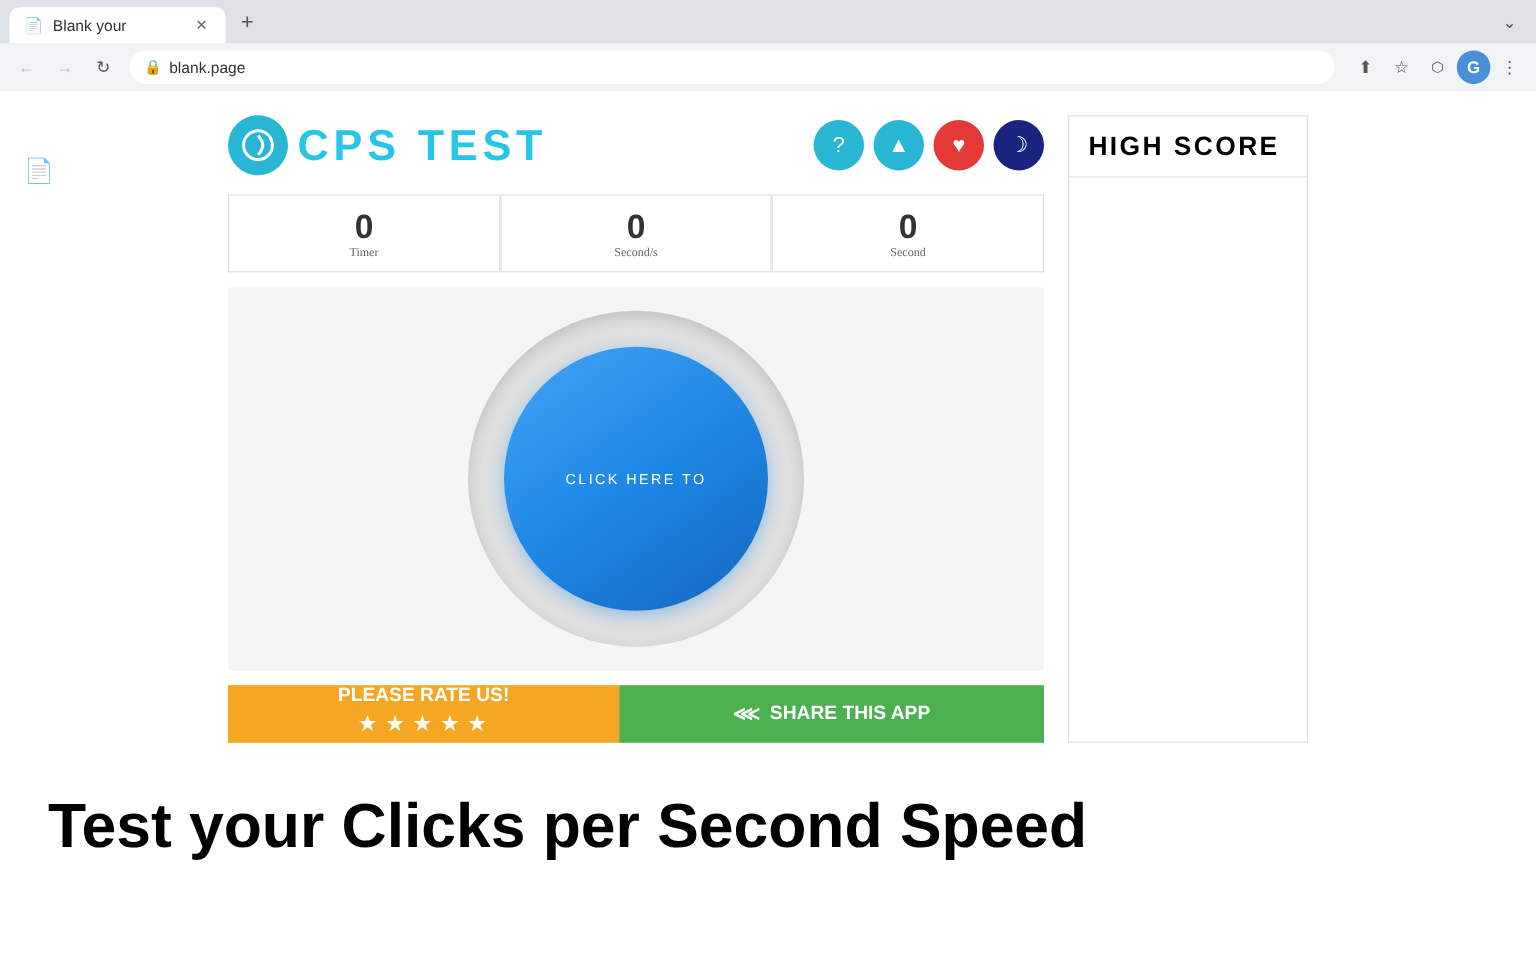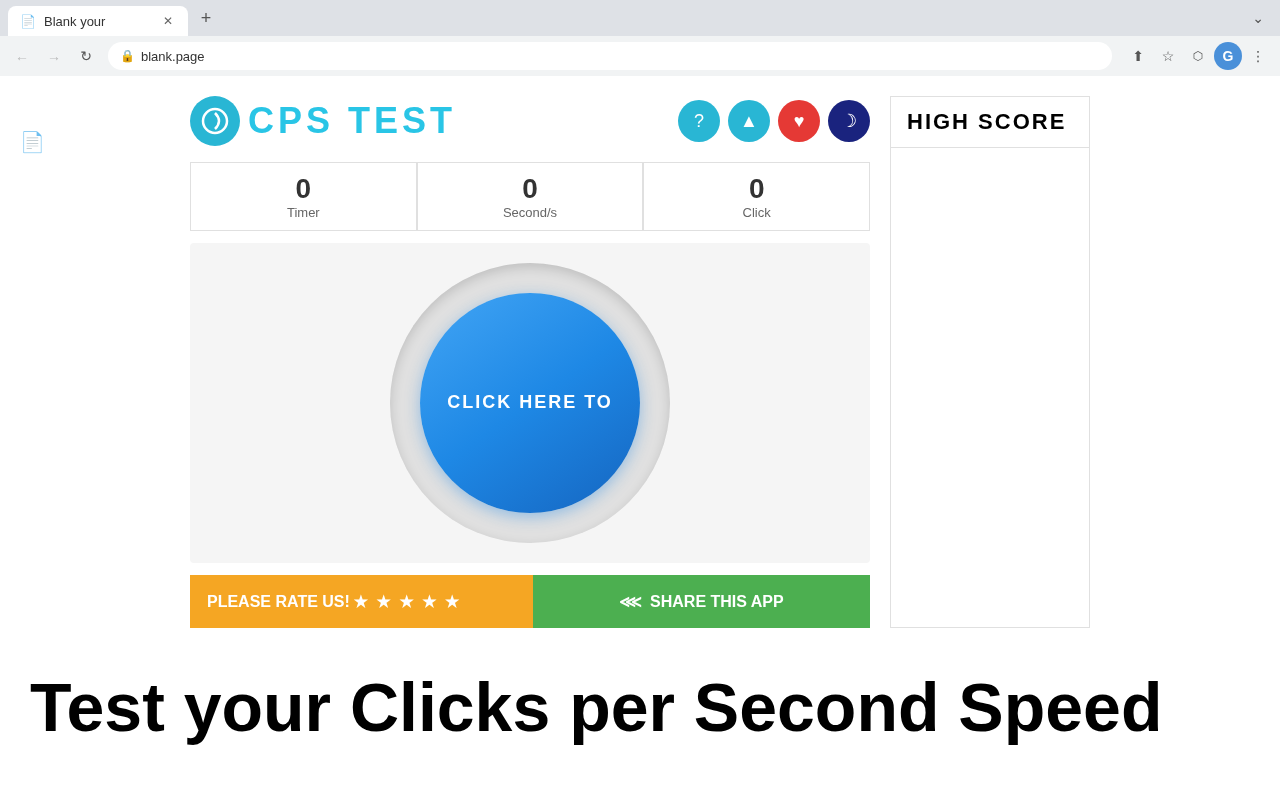--- a/index.html
+++ b/index.html
@@ -284,22 +284,23 @@
       padding: 10px 0;
     }
 
     .stat-value {
       font-size: 28px;
       font-weight: bold;
       color: #333;
     }
 
     .stat-label {
-      font-size: 13px;
+      font-size: 10px;
       color: #666;
+      font-family: Liberation Serif, serif;
     }
 
     
     .game-area {
       width: 100%;
       display: flex;
       justify-content: center;
       align-items: center;
       padding: 20px 0;
       background: #f5f5f5;
@@ -327,45 +328,46 @@
       display: flex;
       align-items: center;
       justify-content: center;
       cursor: pointer;
       box-shadow: 0 4px 15px rgba(30, 136, 229, 0.4);
       text-align: center;
     }
 
     .click-button-text {
       color: white;
-      font-size: 18px;
-      font-weight: 700;
+      font-size: 12px;
+      font-weight: 400;
       letter-spacing: 2px;
       text-transform: uppercase;
       font-family: 'Arial Black', Arial, sans-serif;
       line-height: 1.4;
     }
 
     
     .bottom-buttons {
       display: flex;
       width: 100%;
       gap: 0;
     }
 
     .rate-btn {
       flex: 1;
       background: #f5a623;
       color: white;
       border: none;
-      padding: 17px;
+      padding: 0;
       font-size: 16px;
       font-weight: bold;
       cursor: pointer;
       display: flex;
+      flex-direction: column;
       align-items: center;
       gap: 4px;
     }
 
     .rate-stars {
       font-size: 16px;
       letter-spacing: 2px;
     }
 
     .share-btn {
@@ -401,22 +403,22 @@
       letter-spacing: 2px;
       padding: 12px 16px;
       border-bottom: 1px solid #e0e0e0;
       font-family: 'Arial Black', Arial, sans-serif;
       text-transform: uppercase;
     }
 
     
     .page-tagline {
       width: 100%;
-      padding: 40px 30px 20px 30px;
-      font-size: 68px;
+      padding: 40px 30px 20px 40px;
+      font-size: 52px;
       font-weight: 900;
       color: #000;
       font-family: 'Arial Black', Arial, sans-serif;
     }
 
     .wrapper {
       position: relative;
       width: 1280px;
     }
   </style>
@@ -507,21 +509,21 @@
           <div class="stat-box">
             <span class="stat-value">0</span>
             <span class="stat-label">Timer</span>
           </div>
           <div class="stat-box">
             <span class="stat-value">0</span>
             <span class="stat-label">Second/s</span>
           </div>
           <div class="stat-box">
             <span class="stat-value">0</span>
-            <span class="stat-label">Click</span>
+            <span class="stat-label">Second</span>
           </div>
         </div>
 
         <div class="game-area">
           <div class="outer-circle">
             <div class="click-button">
               <div class="click-button-text">
                 <div>CLICK HERE TO</div>
               </div>
             </div>

